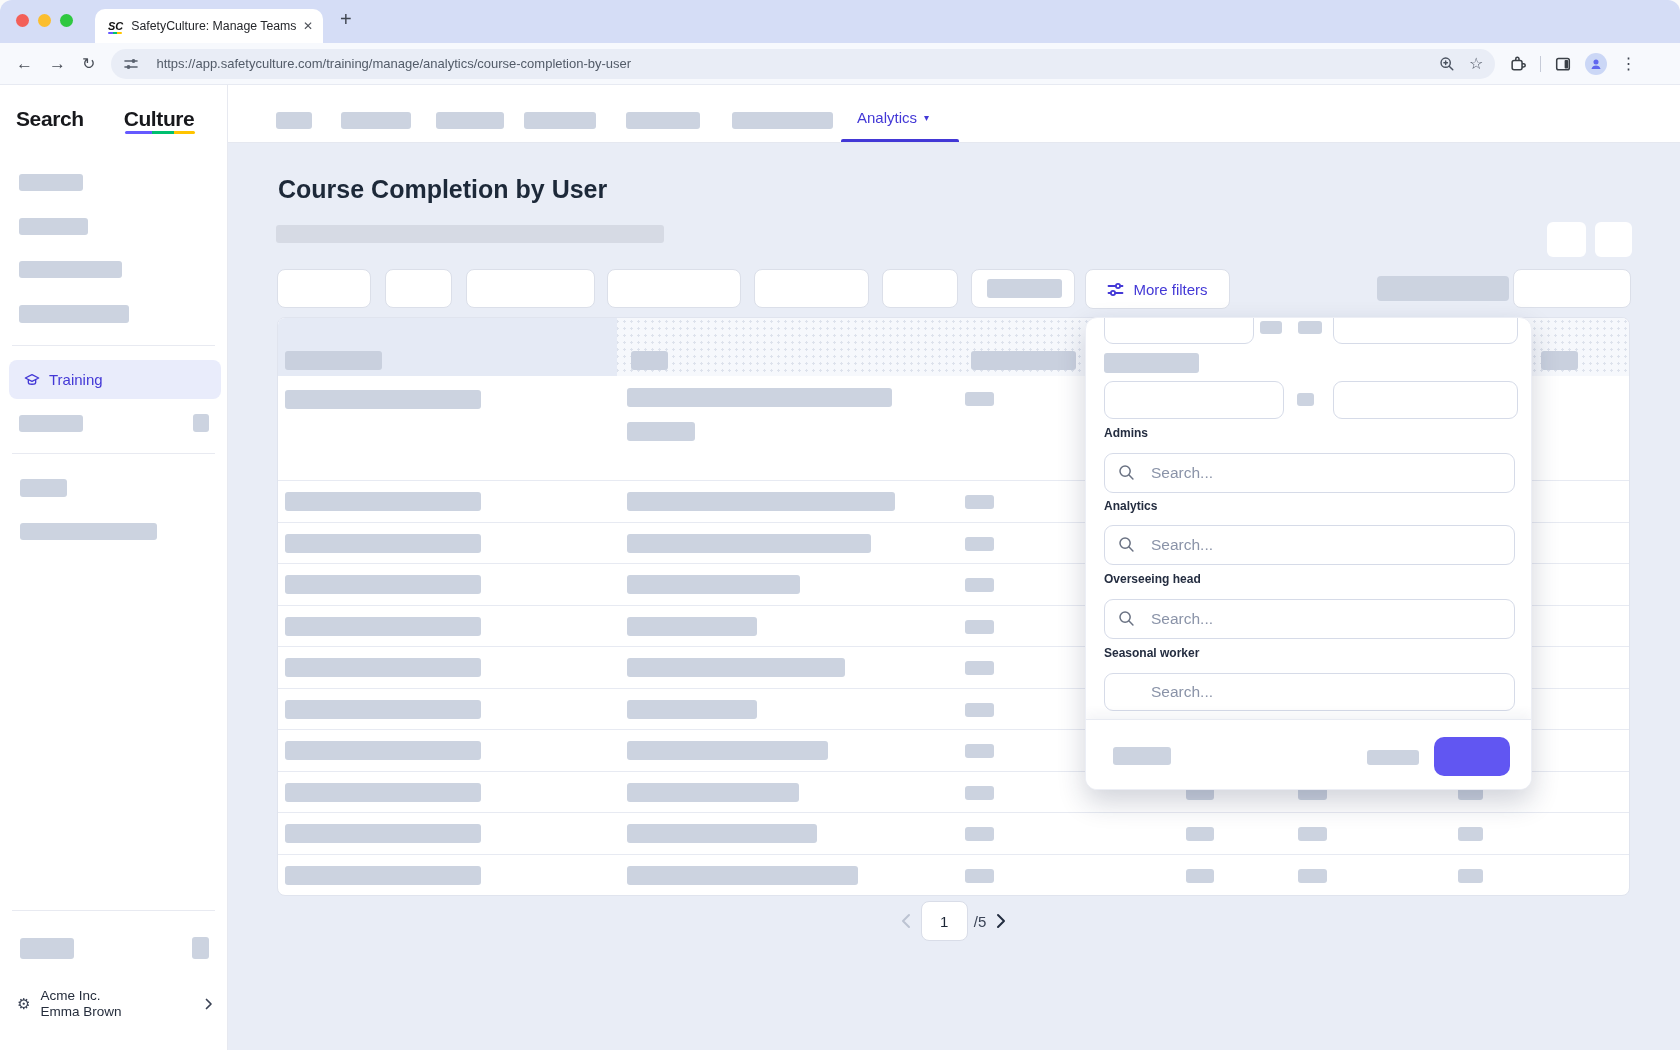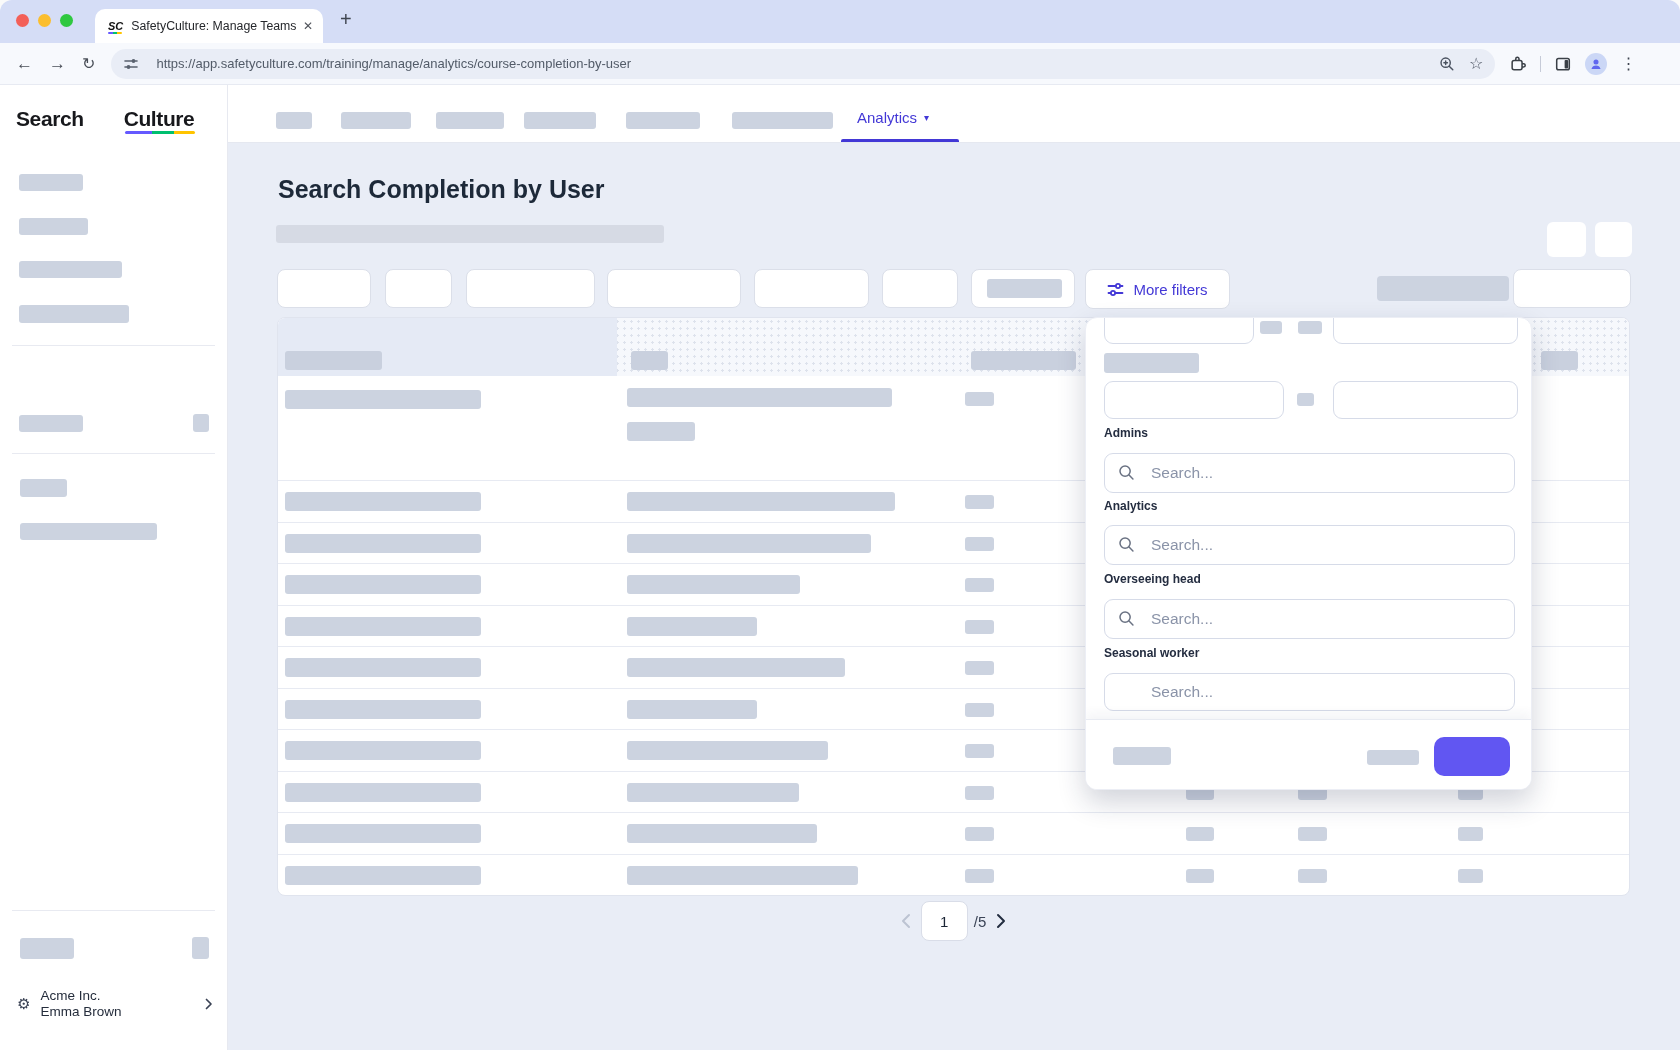--- a/index.html
+++ b/index.html
@@ -161,20 +161,27 @@
     <div class="sidebar">
       <div class="logo"><span>Search</span><span class="c2">Culture</span></div>
 
       <div class="skel" style="left:19px; top:89px; width:64px; height:17px;"></div>
       <div class="skel" style="left:19px; top:133px; width:69px; height:17px;"></div>
       <div class="skel" style="left:19px; top:176px; width:103px; height:17px;"></div>
       <div class="skel" style="left:19px; top:220px; width:110px; height:18px;"></div>
 
       <div class="sb-divider" style="top:260px;"></div>
 
+      <div class="training">
+        <svg width="16" height="16" viewBox="0 0 24 24" fill="none" stroke="#4338d6" stroke-width="2" stroke-linejoin="round" stroke-linecap="round">
+          <path d="M2 9l10-5 10 5-10 5z"></path>
+            <path d="M6.5 11.8V15.6c0 1.5 2.5 2.8 5.5 2.8s5.5-1.3 5.5-2.8v-3.8"></path>
+        </svg>
+        <span class="training-label">Training</span>
+      </div>
 
       <div class="skel" style="left:19px; top:330px; width:64px; height:17px;"></div>
       <div class="skel" style="left:193px; top:329px; width:16px; height:18px;"></div>
 
       <div class="sb-divider" style="top:368px;"></div>
 
       <div class="skel" style="left:20px; top:394px; width:47px; height:18px;"></div>
       <div class="skel" style="left:20px; top:438px; width:137px; height:17px;"></div>
 
       <div class="sb-divider" style="top:825px;"></div>
@@ -202,21 +209,21 @@
         <div class="skel nav-skel" style="left:296px; width:72px;"></div>
         <div class="skel nav-skel" style="left:398px; width:74px;"></div>
         <div class="skel nav-skel" style="left:504px; width:101px;"></div>
         <div class="analytics">
           <span>Analytics</span>
           <span class="caret">▾</span>
         </div>
         <div class="analytics-underline"></div>
       </div>
 
-      <div class="page-title">Search Completion by User</div>
+      <div class="page-title">Course Completion by User</div>
 
       <div class="skel" style="left:48px; top:140px; width:388px; height:18px; background:#d6dae4;"></div>
 
       <div class="iconbox" style="left:1319px; width:39px;"></div>
       <div class="iconbox" style="left:1367px;"></div>
 
       <div class="chip" style="left:49px; width:94px;"></div>
       <div class="chip" style="left:157px; width:67px;"></div>
       <div class="chip" style="left:238px; width:129px;"></div>
       <div class="chip" style="left:379px; width:134px;"></div>

